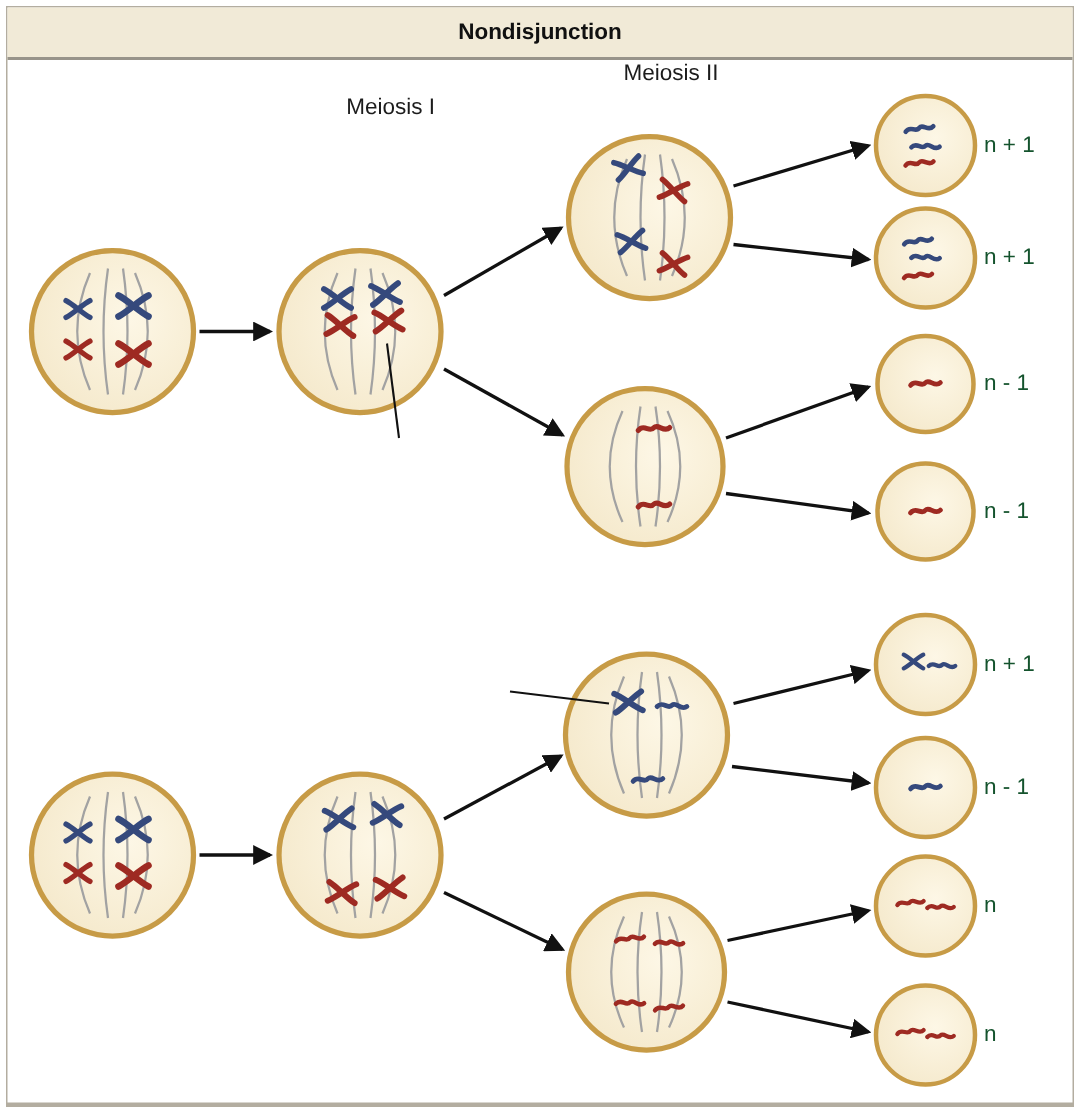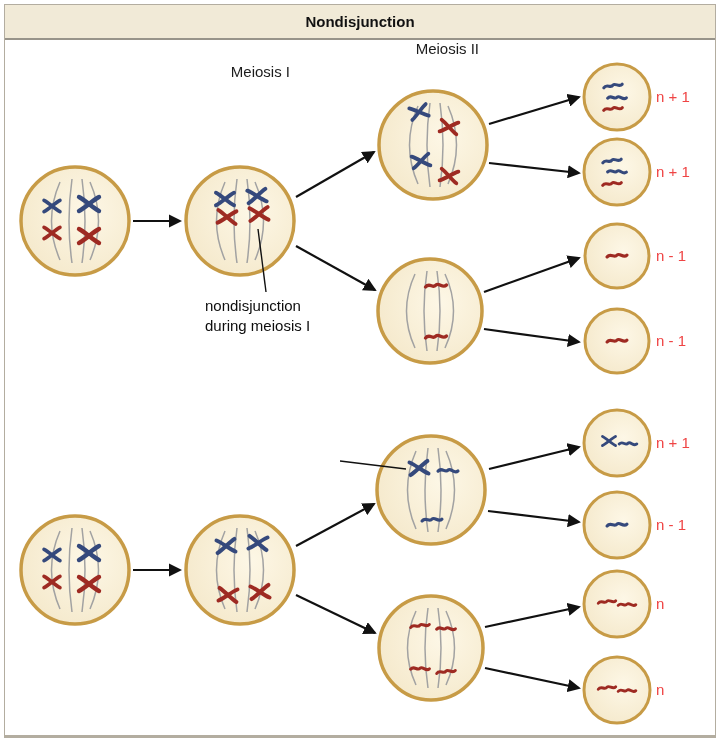--- a/index.html
+++ b/index.html
@@ -43,21 +43,21 @@
   }
   .note {
     position: absolute;
     font-size: 15px;
     line-height: 20px;
     color: #0d0d0d;
   }
   .nlabel {
     position: absolute;
     font-size: 15px;
-    color: #ef4444;
+    color: #14532d;
     white-space: nowrap;
   }
 </style>
 </head>
 <body>
 
 <div class="stage">
 
   <div class="frame" style="border-color: rgb(179, 173, 160);">
     <div class="titlebar" style="background: rgb(241, 234, 215); border-bottom-color: rgb(152, 148, 138);">
@@ -323,21 +323,20 @@
       <line x1="488" y1="511" x2="579" y2="522" stroke="#111111" stroke-width="2.2" marker-end="url(#ah)"></line>
       <line x1="485" y1="627" x2="579" y2="607" stroke="#111111" stroke-width="2.2" marker-end="url(#ah)"></line>
       <line x1="485" y1="668" x2="579" y2="688" stroke="#111111" stroke-width="2.2" marker-end="url(#ah)"></line>
       <line x1="266" y1="292" x2="258" y2="229" stroke="#111111" stroke-width="1.4"></line>
       <line x1="340" y1="461" x2="406" y2="469" stroke="#111111" stroke-width="1.4"></line>
     </svg>
 
   <div class="hdr" style="left:198px; top:63px; width:92px;">Meiosis I</div>
   <div class="hdr" style="left:387px; top:40px; width:92px;">Meiosis II</div>
 
-  <div class="note" style="left:205px; top:296px; width:132px;">nondisjunction during meiosis I</div>
 
   <div class="nlabel" style="left:656px; top:88px;">n + 1</div>
   <div class="nlabel" style="left:656px; top:163px;">n + 1</div>
   <div class="nlabel" style="left:656px; top:247px;">n - 1</div>
   <div class="nlabel" style="left:656px; top:332px;">n - 1</div>
   <div class="nlabel" style="left:656px; top:434px;">n + 1</div>
   <div class="nlabel" style="left:656px; top:516px;">n - 1</div>
   <div class="nlabel" style="left:656px; top:595px;">n</div>
   <div class="nlabel" style="left:656px; top:681px;">n</div>
 

